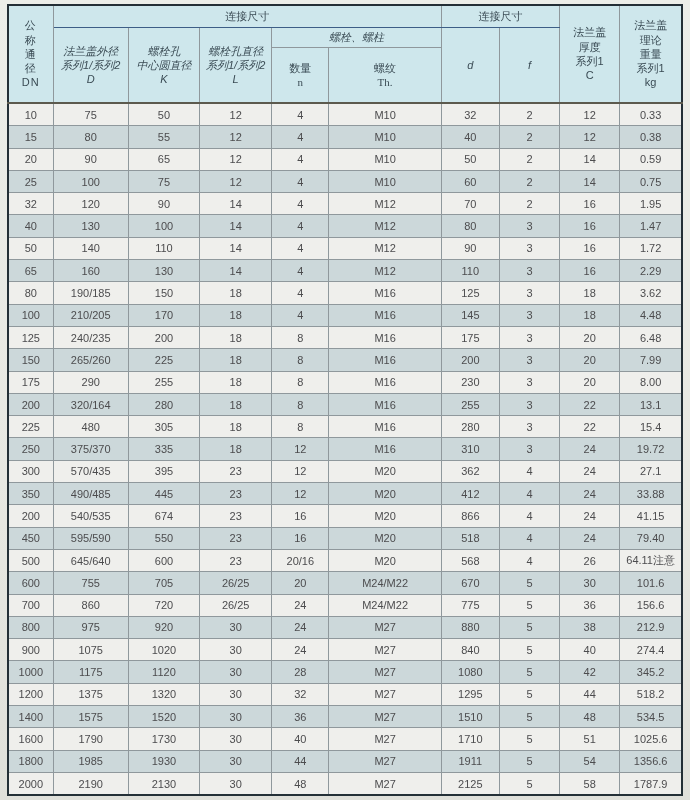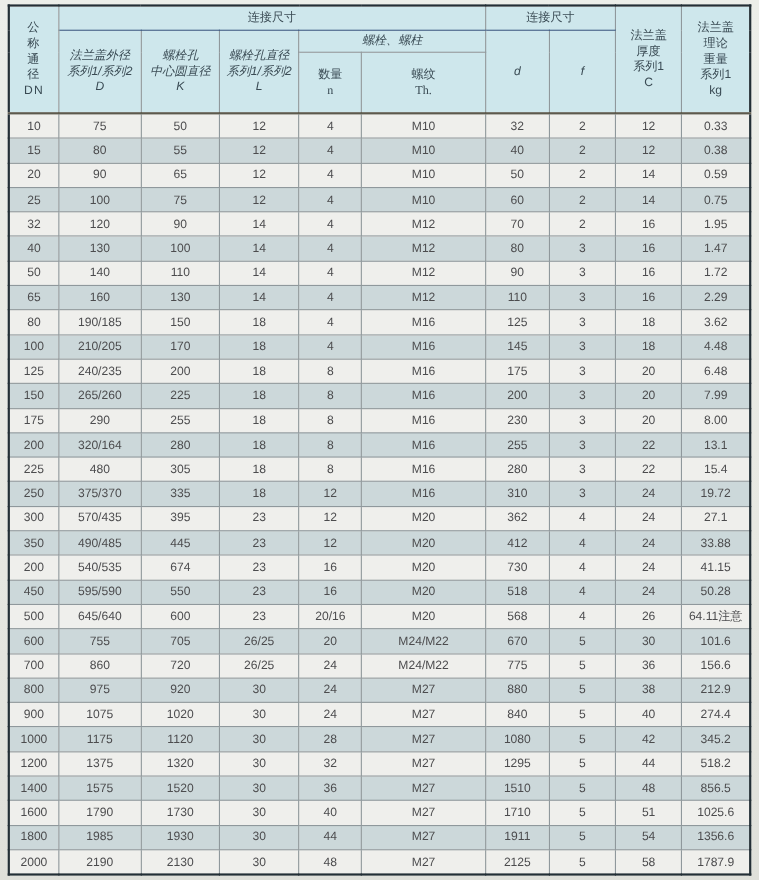--- a/index.html
+++ b/index.html
@@ -326,36 +326,36 @@
           <td>24</td>
           <td>33.88</td>
         </tr>
         <tr>
           <td>200</td>
           <td>540/535</td>
           <td>674</td>
           <td>23</td>
           <td>16</td>
           <td>M20</td>
-          <td>730</td>
+          <td>866</td>
           <td>4</td>
           <td>24</td>
           <td>41.15</td>
         </tr>
         <tr class="shade">
           <td>450</td>
           <td>595/590</td>
           <td>550</td>
           <td>23</td>
           <td>16</td>
           <td>M20</td>
           <td>518</td>
           <td>4</td>
           <td>24</td>
-          <td>50.28</td>
+          <td>79.40</td>
         </tr>
         <tr>
           <td>500</td>
           <td>645/640</td>
           <td>600</td>
           <td>23</td>
           <td>20/16</td>
           <td>M20</td>
           <td>568</td>
           <td>4</td>
@@ -437,21 +437,21 @@
         <tr class="shade">
           <td>1400</td>
           <td>1575</td>
           <td>1520</td>
           <td>30</td>
           <td>36</td>
           <td>M27</td>
           <td>1510</td>
           <td>5</td>
           <td>48</td>
-          <td>856.5</td>
+          <td>534.5</td>
         </tr>
         <tr>
           <td>1600</td>
           <td>1790</td>
           <td>1730</td>
           <td>30</td>
           <td>40</td>
           <td>M27</td>
           <td>1710</td>
           <td>5</td>

